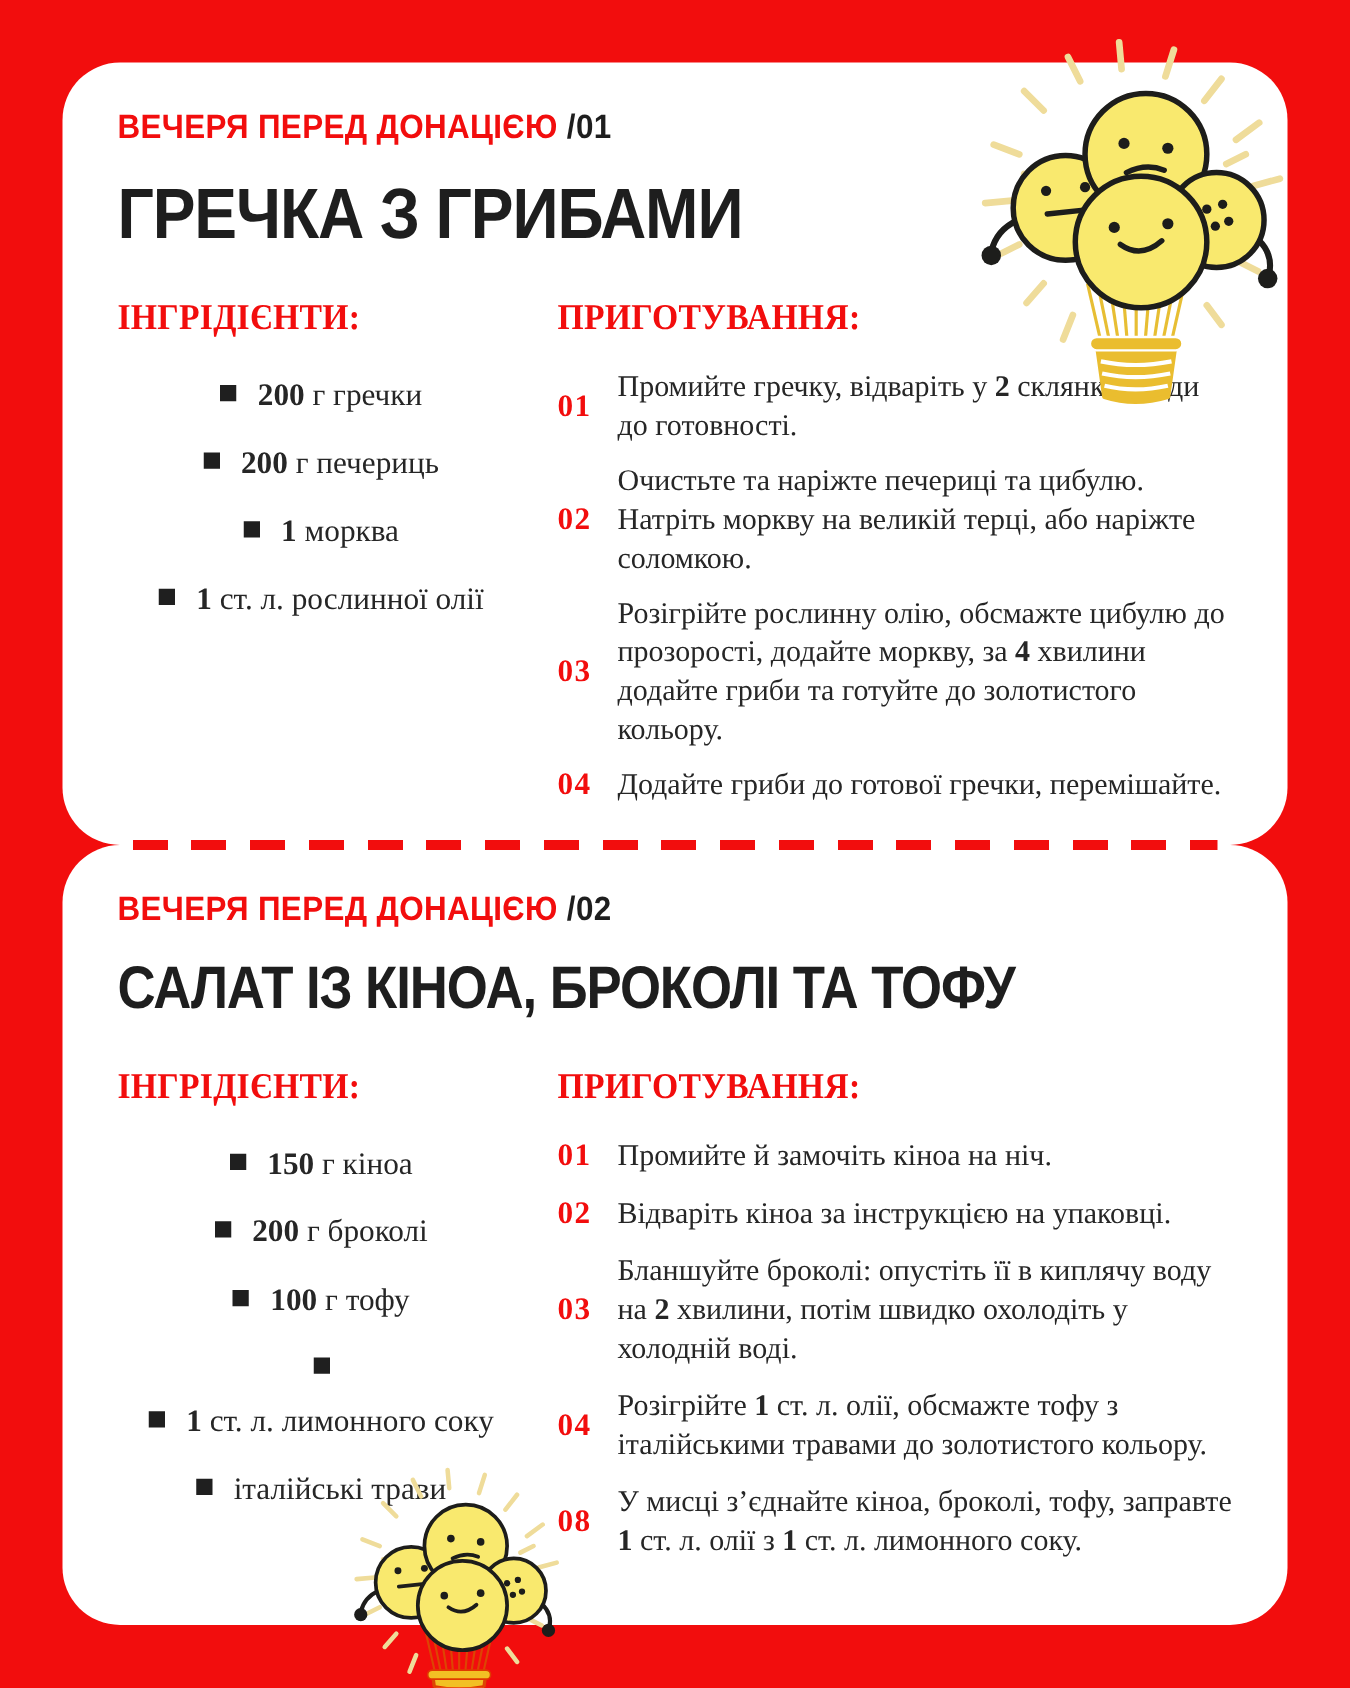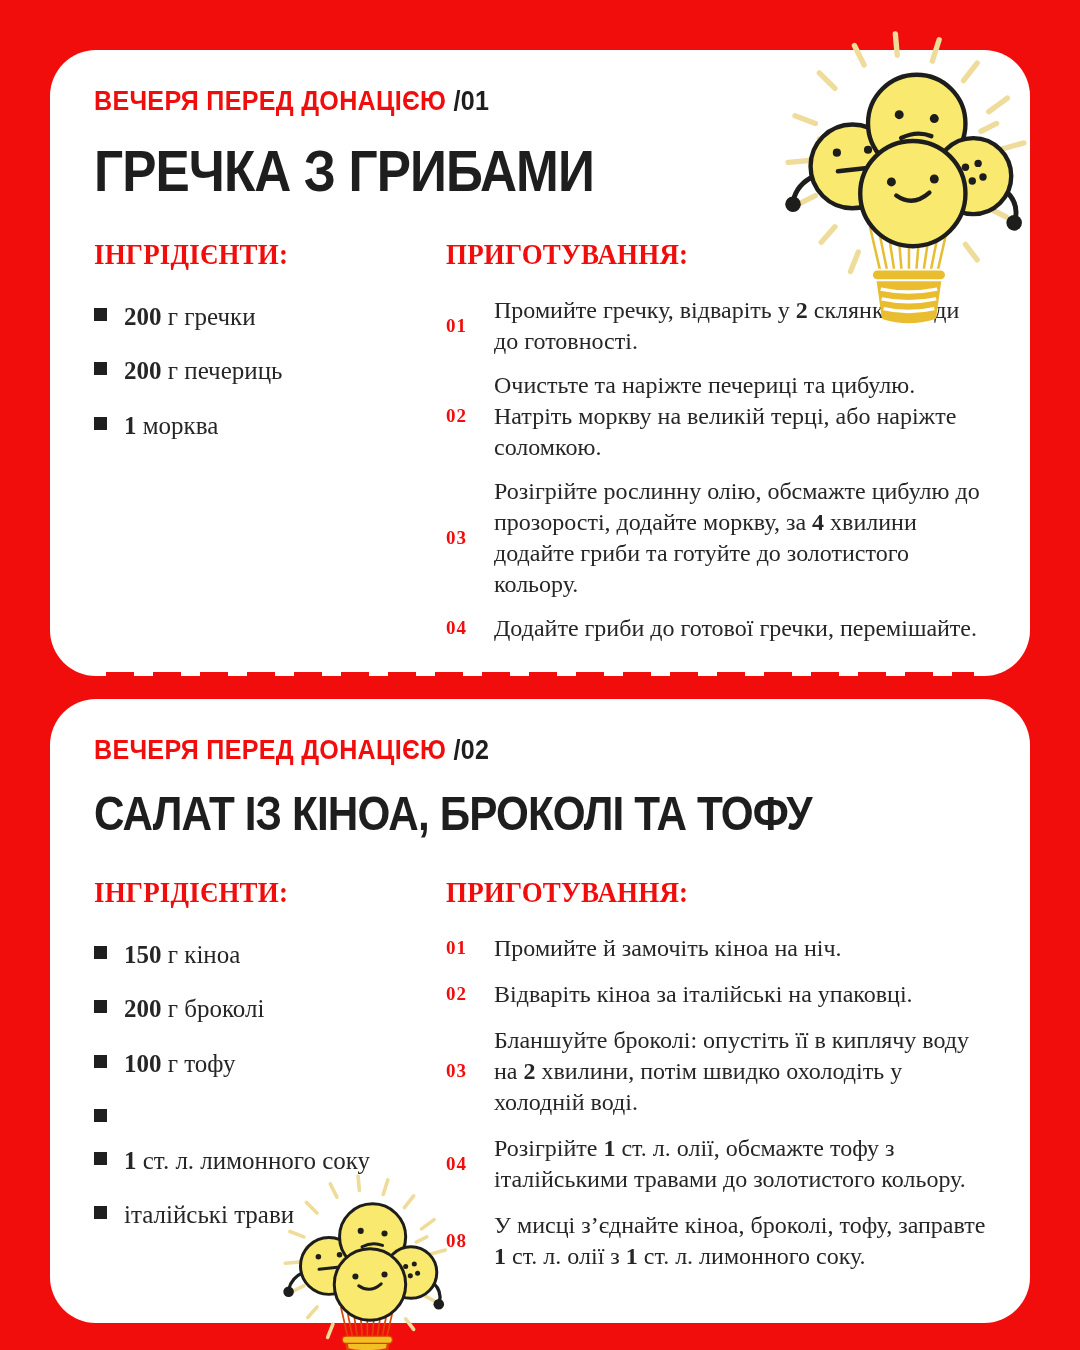--- a/index.html
+++ b/index.html
@@ -7,21 +7,21 @@
     width:1080px;height:1350px;position:relative;overflow:hidden;
     background:#F20D0D;
     font-family:"Liberation Sans",sans-serif;
   }
   .sheet{position:absolute;left:50px;top:50px;width:980px;height:959px;}
   .card{
     position:absolute;left:0;width:980px;background:#FFFFFF;
     border-radius:46px;box-sizing:border-box;padding:36px 44px 0 44px;
   }
   .card-1{top:0;height:626px;}
-  .card-2{top:649px;height:624px;}
+  .card-2{top:626px;height:624px;}
   .divider{
     position:absolute;left:56px;right:56px;top:622px;height:8px;z-index:5;
     background:repeating-linear-gradient(90deg,#F20D0D 0 28px,transparent 28px 47px);
   }
   .eyebrow{
     font-size:27px;font-weight:bold;color:#F20D0D;letter-spacing:.3px;
     transform:scaleX(.93);transform-origin:left;white-space:nowrap;display:inline-block;
   }
   .eyebrow .num{color:#1E1E1E;}
   .title{
@@ -30,26 +30,26 @@
   }
   .card-2 .title{font-size:48px;transform:scaleX(.88);margin-top:24px;}
   .columns{display:flex;margin-top:38px;font-family:Liberation Serif, serif;}
   .col-ing{width:326px;flex:none;}
   .col-steps{flex:1;margin-left:26px;min-width:0;}
   .col-head{
     font-size:29px;font-weight:bold;color:#F20D0D;letter-spacing:.2px;
     transform:scaleX(.93);transform-origin:left;white-space:nowrap;display:inline-block;
   }
   .ing-list{margin:30px 0 0 0;padding:0;list-style:none;display:flex;flex-direction:column;gap:23px;}
-  .ing-item{display:flex;gap:17px;font-size:25px;line-height:1.25;color:#262626;}
+  .ing-item{display:flex;gap:17px;font-size:25px;line-height:1.25;color:#262626;justify-content:center;}
   .ing-item .sq{width:13px;height:13px;background:#1F1F1F;flex:none;margin-top:7px;}
   .steps{margin:24px 0 0 0;padding:0;list-style:none;display:flex;flex-direction:column;gap:13px;}
   .card-2 .steps{gap:15px;}
   .step{display:flex;align-items:center;}
-  .step .num{width:48px;flex:none;font-weight:bold;color:#F20D0D;font-size:19px;letter-spacing:1px;}
+  .step .num{width:48px;flex:none;font-weight:bold;color:#F20D0D;font-size:25px;letter-spacing:1px;}
   .step .txt{font-size:24px;line-height:1.29;color:#262626;}
   .illu{position:absolute;z-index:6;}
   .illu-top{left:776px;top:28px;width:262px;height:302px;
     --string:#E7BE33;--basket-fill:#EABD2F;--basket-stroke:#EABD2F;--stripe:#FFFFFF;}
   .illu-bottom{left:280px;top:1172px;width:172px;height:198px;
     --string:#DD4503;--basket-fill:#F2C024;--basket-stroke:#DD4503;--stripe:#E03A00;}
   svg .ray{stroke:#EFDC9A;stroke-width:5.5;stroke-linecap:round;}
   svg .string{stroke:var(--string,#E7BE33);stroke-width:2.6;}
   svg .ball{fill:#F9E96E;stroke:#1D1D1B;stroke-width:4.5;}
   svg .face{fill:#1D1D1B;}
@@ -156,20 +156,24 @@
               <span class="sq"></span>
               <span><b>200</b> г печериць</span>
             </li>
 
 
             <li class="ing-item">
               <span class="sq"></span>
               <span><b>1</b> морква</span>
             </li>
 
+            <li class="ing-item">
+              <span class="sq"></span>
+              <span><b>1</b> ст. л. рослинної олії</span>
+            </li>
           </ul>
       </div>
       <div class="col-steps">
         <span class="col-head">ПРИГОТУВАННЯ:</span>
         <ol class="steps">
 
             <li class="step">
               <span class="num">01</span>
               <span class="txt">Промийте гречку, відваріть у <b>2</b> склянках води до готовності.</span>
             </li>
@@ -238,21 +242,21 @@
         <span class="col-head">ПРИГОТУВАННЯ:</span>
         <ol class="steps">
 
             <li class="step">
               <span class="num">01</span>
               <span class="txt">Промийте й замочіть кіноа на ніч.</span>
             </li>
 
             <li class="step">
               <span class="num">02</span>
-              <span class="txt">Відваріть кіноа за італійські на упаковці.</span>
+              <span class="txt">Відваріть кіноа за інструкцією на упаковці.</span>
             </li>
 
             <li class="step">
               <span class="num">03</span>
               <span class="txt">Бланшуйте броколі: опустіть її в киплячу воду на <b>2</b> хвилини, потім швидко охолодіть у холодній воді.</span>
             </li>
 
             <li class="step">
               <span class="num">04</span>
               <span class="txt">Розігрійте <b>1</b> ст. л. олії, обсмажте тофу з італійськими травами до золотистого кольору.</span>

